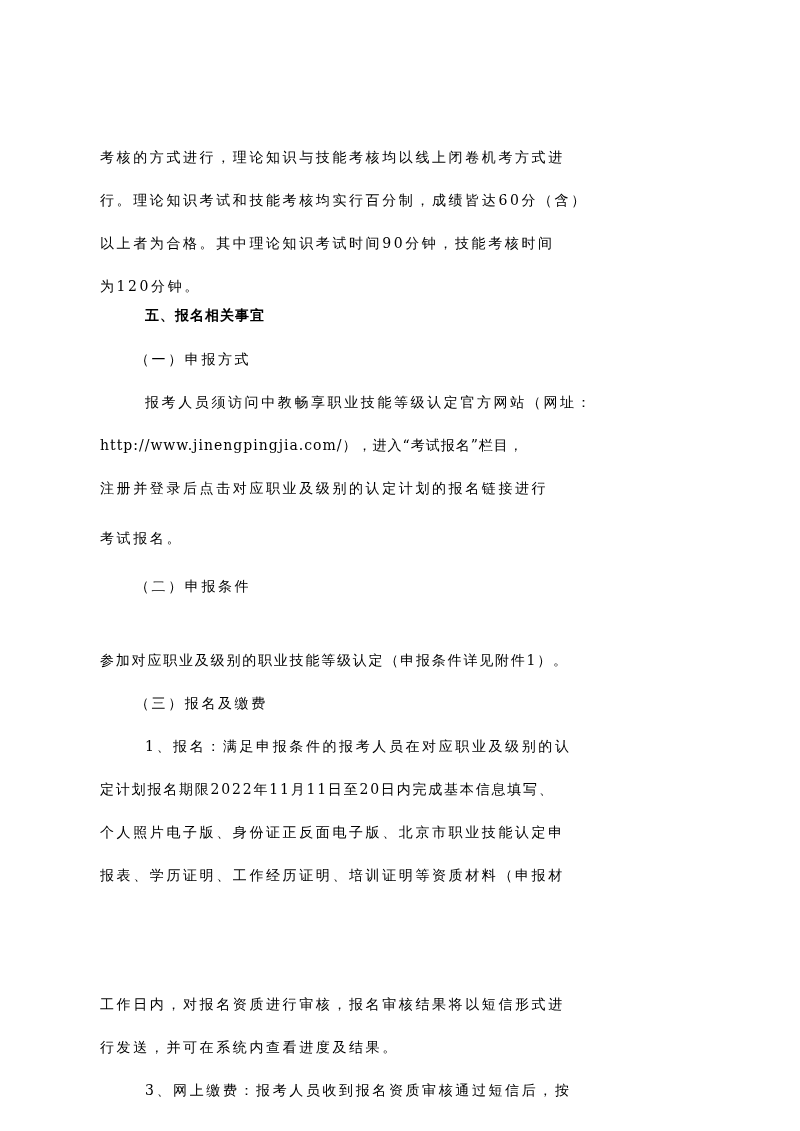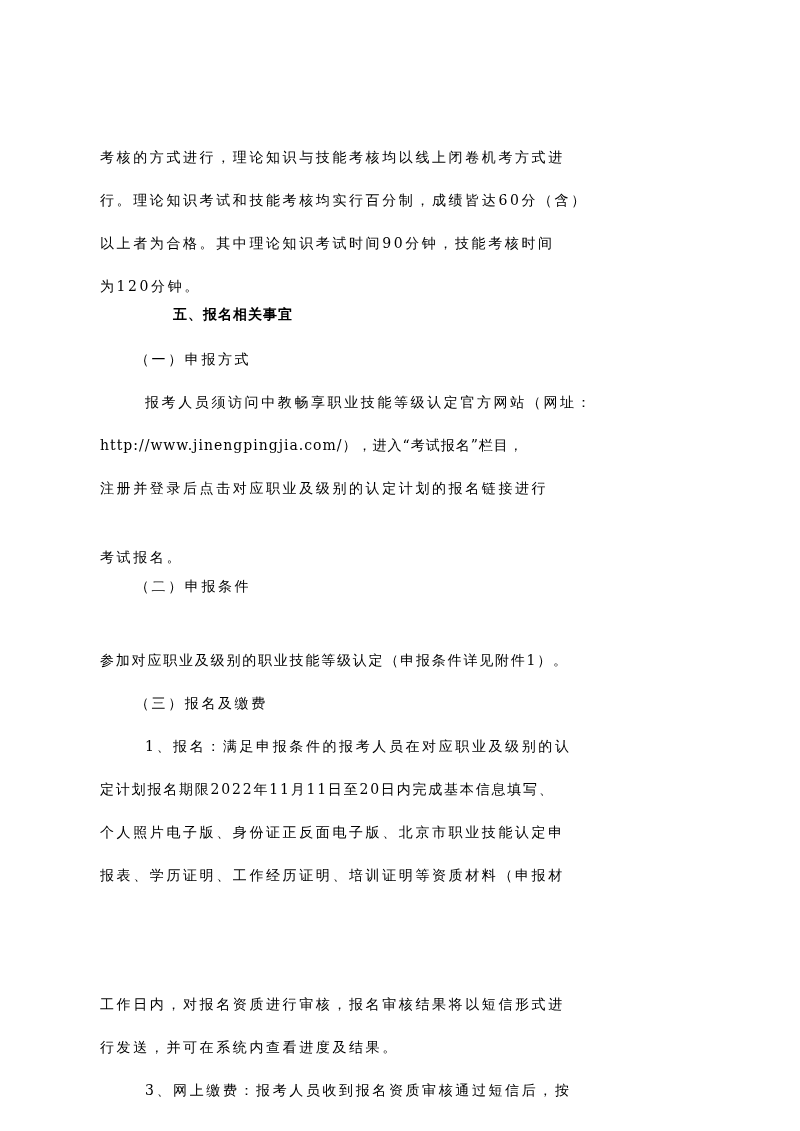--- a/index.html
+++ b/index.html
@@ -2,39 +2,39 @@
 <html><head>
 <meta charset="utf-8">
 <style>
   html, body { margin: 0; padding: 0; background: #ffffff; }
   body { width: 800px; height: 1131px; position: relative; overflow: hidden;
          font-family: "DejaVu Serif", "Liberation Serif", serif; color: #000; }
   .page { position: absolute; left: 0; top: 0; width: 800px; height: 1131px; background: #fff; }
   .line { position: absolute; left: 100px; width: 600px; font-size: 14px; line-height: 28px;
           white-space: nowrap; letter-spacing: 2.6px; }
   .indent { left: 145px; width: 555px; }
-  .heading { font-family: Liberation Serif, serif; font-weight: bold; letter-spacing: 1px; margin-left: 28px; }
+  .heading { font-family: Liberation Sans, sans-serif; font-weight: bold; letter-spacing: 1px; }
   .sub { left: 135px; }
 </style>
 </head>
 <body>
 
 <div class="page">
   <div class="line" style="top:143px">考核的方式进行，理论知识与技能考核均以线上闭卷机考方式进</div>
   <div class="line" style="top:186px">行。理论知识考试和技能考核均实行百分制，成绩皆达60分（含）</div>
   <div class="line" style="top:229px">以上者为合格。其中理论知识考试时间90分钟，技能考核时间</div>
   <div class="line" style="top:272px">为120分钟。</div>
 
   <div class="line indent heading" style="top:301px">五、报名相关事宜</div>
 
   <div class="line sub" style="top:345px">（一）申报方式</div>
   <div class="line indent" style="top:388px">报考人员须访问中教畅享职业技能等级认定官方网站（网址：</div>
   <div class="line" style="top:431px; letter-spacing:1px">http://www.jinengpingjia.com/），进入“考试报名”栏目，</div>
   <div class="line" style="top:474px">注册并登录后点击对应职业及级别的认定计划的报名链接进行</div>
-  <div class="line" style="top:543px">考试报名。</div>
+  <div class="line" style="top:524px">考试报名。</div>
 
   <div class="line sub" style="top:572px">（二）申报条件</div>
   <div class="line" style="top:646px; letter-spacing:1.8px">参加对应职业及级别的职业技能等级认定（申报条件详见附件1）。</div>
 
   <div class="line sub" style="top:689px">（三）报名及缴费</div>
   <div class="line indent" style="top:732px">1、报名：满足申报条件的报考人员在对应职业及级别的认</div>
   <div class="line" style="top:775px; letter-spacing:1.8px">定计划报名期限2022年11月11日至20日内完成基本信息填写、</div>
   <div class="line" style="top:818px">个人照片电子版、身份证正反面电子版、北京市职业技能认定申</div>
   <div class="line" style="top:861px">报表、学历证明、工作经历证明、培训证明等资质材料（申报材</div>
 

